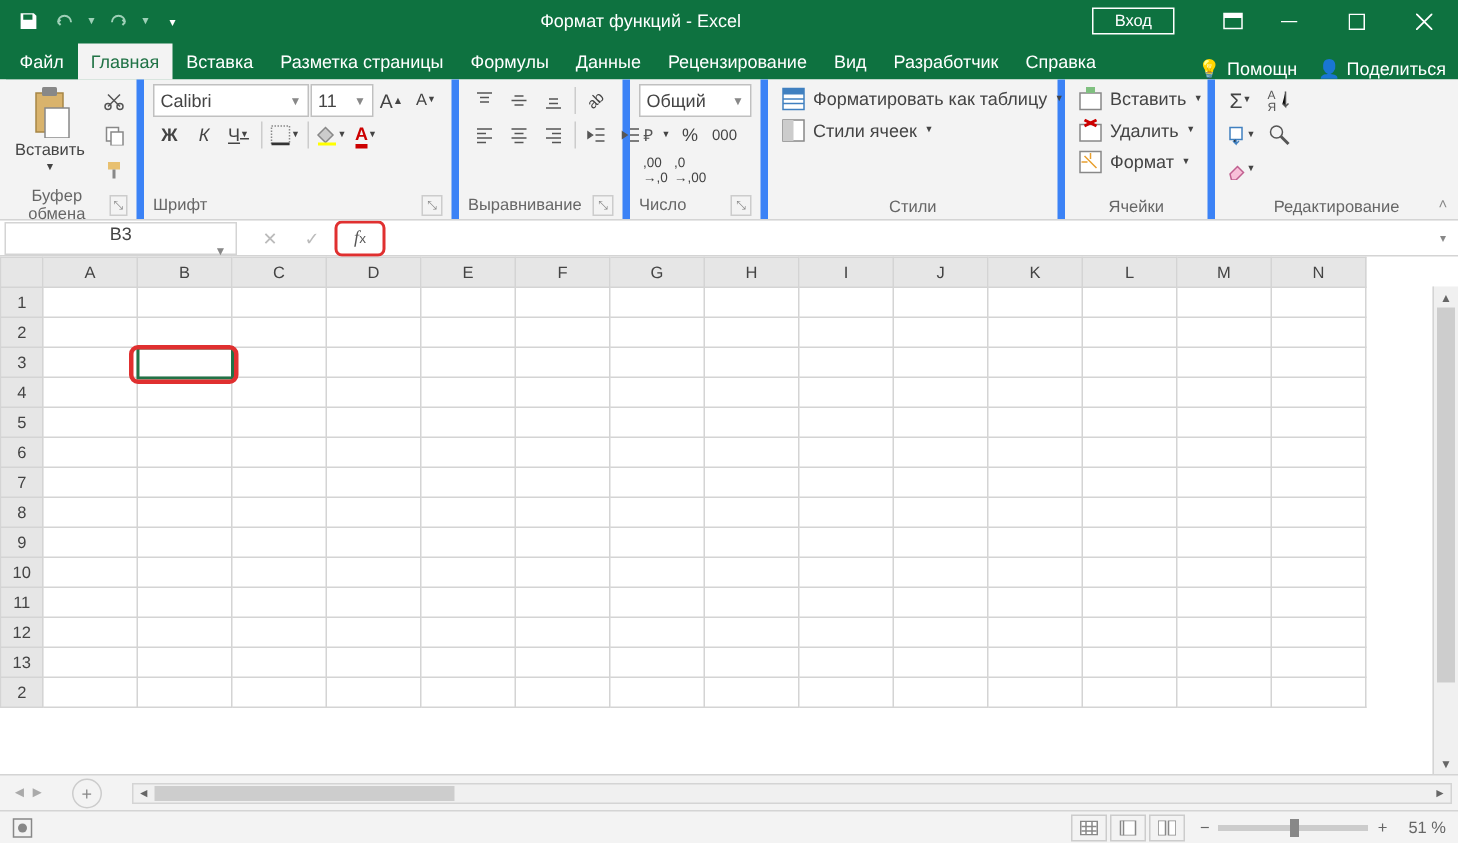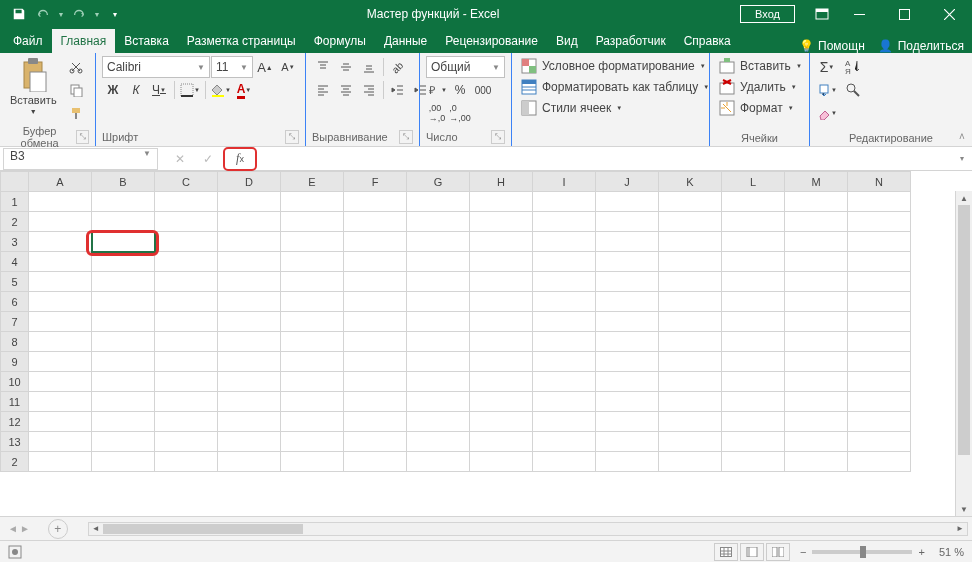--- a/index.html
+++ b/index.html
@@ -3,43 +3,43 @@
 <meta charset="utf-8">
 <style>
 * { margin: 0; padding: 0; box-sizing: border-box; font-family: 'Segoe UI', Tahoma, sans-serif; }
 body { width: 972px; height: 566px; background: #fff; overflow: hidden; font-size: 12px; color: #444; }
 .titlebar { height: 28px; background: #0e7240; display: flex; align-items: center; color: #fff; }
 .qat { display: flex; align-items: center; gap: 2px; padding-left: 8px; }
 .qat .ic { width: 22px; height: 22px; display: flex; align-items: center; justify-content: center; cursor: pointer; }
 .title { flex: 1; text-align: center; font-size: 12px; }
 .winbtns { display: flex; align-items: center; height: 100%; }
 .winbtns .btn { width: 45px; height: 28px; display: flex; align-items: center; justify-content: center; cursor: pointer; }
-.signin { border: 1px solid #fff; padding: 2px 14px; margin-right: 12px; font-size: 11px; cursor: pointer; }
+.signin { border: 1px solid #fff; padding: 2px 14px; margin-right: 24px; font-size: 11px; cursor: pointer; }
 .ribopt { width: 30px; height: 28px; display: flex; align-items: center; justify-content: center; cursor: pointer; }
 .tabs { height: 25px; background: #0e7240; display: flex; align-items: flex-end; color: #fff; padding-left: 4px; }
 .tab { padding: 5px 9px; font-size: 12px; cursor: pointer; text-align: center; }
 .tab.active { background: #f3f3f3; color: #217346; }
 .tab.file { background: #0e7240; color: #fff; }
 .rtools { margin-left: auto; display: flex; align-items: center; padding-right: 8px; gap: 14px; }
 .rtools .rt { display: flex; align-items: center; gap: 4px; cursor: pointer; font-size: 12px; }
 .ribbon { height: 94px; background: #f3f3f3; border-bottom: 1px solid #d4d4d4; display: flex; position: relative; }
-.group { border-right: 1px solid #3b82f6; padding: 3px 6px 2px; display: flex; flex-direction: column; }
+.group { border-right: 5px solid #3b82f6; padding: 3px 6px 2px; display: flex; flex-direction: column; }
 .group-body { flex: 1; display: flex; align-items: flex-start; gap: 4px; }
 .group-label { text-align: center; font-size: 11px; color: #666; display: flex; justify-content: center; align-items: center; gap: 3px; padding-top: 1px; }
 .dlaunch { width: 14px; height: 14px; border: 1px solid #ccc; font-size: 8px; display: flex; align-items: center; justify-content: center; cursor: pointer; color: #888; margin-left: auto; }
 .bigbtn { display: flex; flex-direction: column; align-items: center; gap: 2px; padding: 2px 4px; cursor: pointer; font-size: 11px; }
 .smbtn { width: 22px; height: 22px; display: flex; align-items: center; justify-content: center; cursor: pointer; border: 1px solid transparent; }
 .vert { display: flex; flex-direction: column; gap: 1px; }
 .hrow { display: flex; align-items: center; gap: 1px; }
 .combo { height: 22px; border: 1px solid #c0c0c0; background: #fff; display: flex; align-items: center; padding: 0 4px; font-size: 12px; cursor: pointer; }
 .combo .dd { margin-left: auto; font-size: 8px; color: #888; }
 .menuitem { display: flex; align-items: center; gap: 5px; padding: 2px 3px; cursor: pointer; font-size: 12px; white-space: nowrap; }
 .collapse { position: absolute; right: 2px; bottom: 2px; width: 16px; height: 16px; display: flex; align-items: center; justify-content: center; cursor: pointer; color: #888; font-size: 10px; }
 .fbar { height: 24px; border-bottom: 1px solid #d4d4d4; display: flex; align-items: center; background: #fff; }
-.namebox { width: 155px; height: 22px; border: 1px solid #d4d4d4; margin: 0 3px; display: flex; padding: 0 6px; font-size: 12px; }
+.namebox { width: 155px; height: 22px; border: 1px solid #d4d4d4; margin: 0 3px; display: flex; align-items: center; padding: 0 6px; font-size: 12px; flex-direction: column; }
 .namebox .dd { margin-left: auto; font-size: 8px; color: #888; cursor: pointer; }
 .fbtns { display: flex; align-items: center; gap: 2px; padding: 0 6px; }
 .fbtn { width: 26px; height: 20px; display: flex; align-items: center; justify-content: center; color: #bbb; }
 .fbtn.en { color: #555; cursor: pointer; }
 .fx-hl { border: 2.5px solid #e03030; border-radius: 5px; padding: 0 2px; }
 .finput { flex: 1; height: 22px; border: none; outline: none; padding: 0 6px; font-size: 12px; }
 .fexpand { width: 20px; color: #888; font-size: 8px; cursor: pointer; text-align: center; }
 .gridwrap { position: relative; height: 345px; overflow: hidden; }
 .grid { position: absolute; top: 0; left: 0; border-collapse: collapse; }
 .grid td, .grid th { border: 1px solid #d4d4d4; height: 20px; font-size: 11px; font-weight: normal; color: #444; }
@@ -85,21 +85,21 @@
       </div>
     <div class="ic" style="width:10px;font-size:7px;color:#9ed0b7">▼</div>
     <div class="ic">
         <svg width="14" height="14" viewBox="0 0 16 16">
           <path fill="none" stroke="#9ed0b7" stroke-width="1.5" d="M13 9A5 5 0 0 0 3 9m10 0-2-2m2 2-2 2"></path>
         </svg>
       </div>
     <div class="ic" style="width:10px;font-size:7px;color:#9ed0b7">▼</div>
     <div class="ic" style="font-size:8px">▾</div>
   </div>
-  <div class="title">Мастер функций  -  Excel</div>
+  <div class="title">Формат функций  -  Excel</div>
   <div class="signin">Вход</div>
   <div class="ribopt">
       <svg width="14" height="12" viewBox="0 0 14 12">
         <rect x="1" y="1" width="12" height="10" fill="none" stroke="#fff"></rect>
         <rect x="1" y="1" width="12" height="3" fill="#fff"></rect>
       </svg>
     </div>
   <div class="winbtns">
     <div class="btn">
         <svg width="11" height="1">
@@ -312,48 +312,42 @@
       </div>
     </div>
     <div class="group-label">
         <span>Число</span>
         <span class="dlaunch">⤡</span>
       </div>
   </div>
 
   <div class="group" style="width:198px">
     <div class="group-body vert" style="width:100%">
-      <div class="menuitem">
-          <svg width="16" height="16">
-            <rect x="1" y="1" width="14" height="14" fill="#fff" stroke="#888"></rect>
-            <rect x="1" y="1" width="7" height="7" fill="#e08080"></rect>
-            <rect x="8" y="8" width="7" height="7" fill="#80c080"></rect>
-          </svg>
-          <span>Условное форматирование</span>
-          <span style="font-size:6px">▼</span>
-        </div>
       <div class="menuitem">
           <svg width="16" height="16">
             <rect x="1" y="1" width="14" height="14" fill="#fff" stroke="#4080c0"></rect>
             <rect x="1" y="1" width="14" height="4" fill="#4080c0"></rect>
             <line x1="1" y1="8" x2="15" y2="8" stroke="#4080c0"></line>
             <line x1="1" y1="11" x2="15" y2="11" stroke="#4080c0"></line>
           </svg>
           <span>Форматировать как таблицу</span>
           <span style="font-size:6px">▼</span>
         </div>
       <div class="menuitem">
           <svg width="16" height="16">
             <rect x="1" y="1" width="14" height="14" fill="#fff" stroke="#888"></rect>
             <rect x="1" y="1" width="7" height="14" fill="#ccc"></rect>
           </svg>
           <span>Стили ячеек</span>
           <span style="font-size:6px">▼</span>
         </div>
     </div>
+    <div class="group-label">
+        <span>Стили</span>
+      </div>
   </div>
 
   <div class="group" style="width:100px">
     <div class="group-body vert" style="width:100%">
       <div class="menuitem">
           <svg width="16" height="16">
             <rect x="1" y="4" width="14" height="11" fill="#fff" stroke="#888"></rect>
             <rect x="5" y="0" width="6" height="4" fill="#80c080"></rect>
           </svg>
           <span>Вставить</span>

